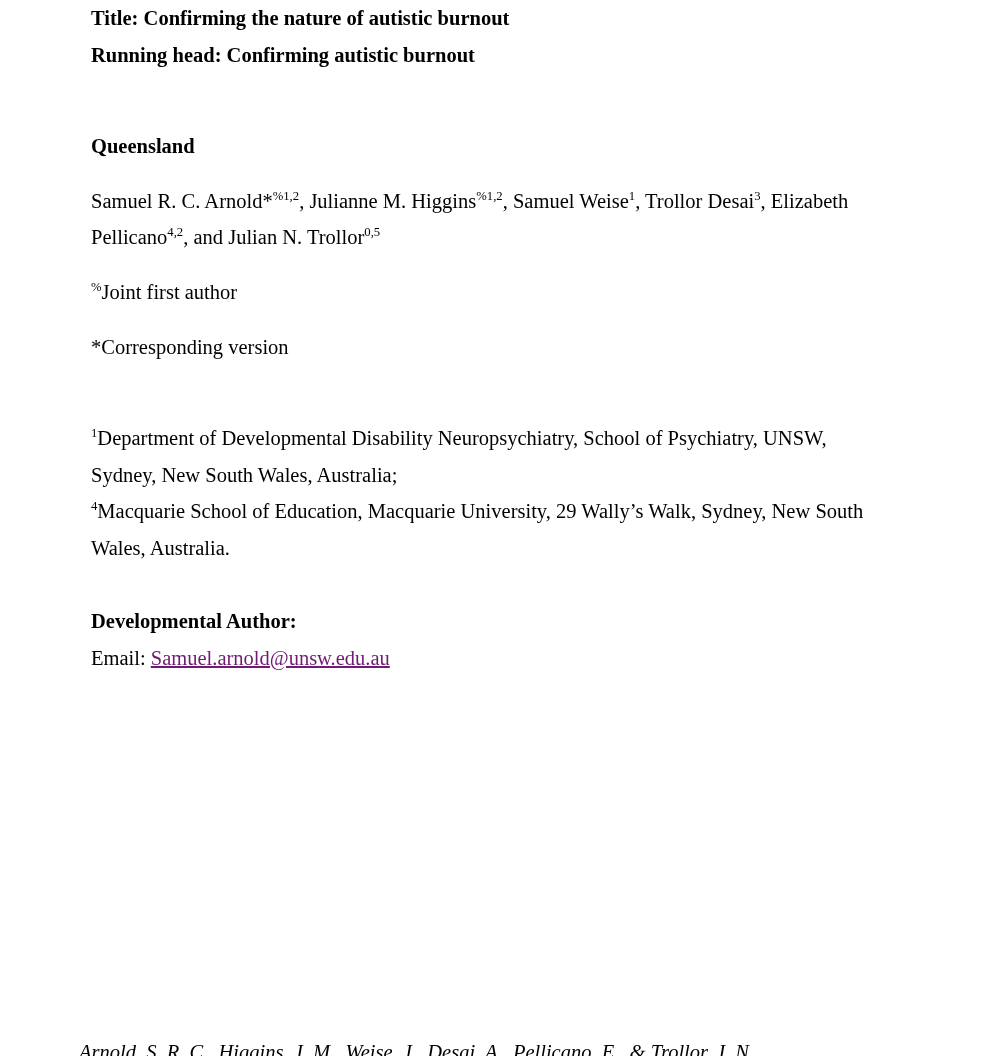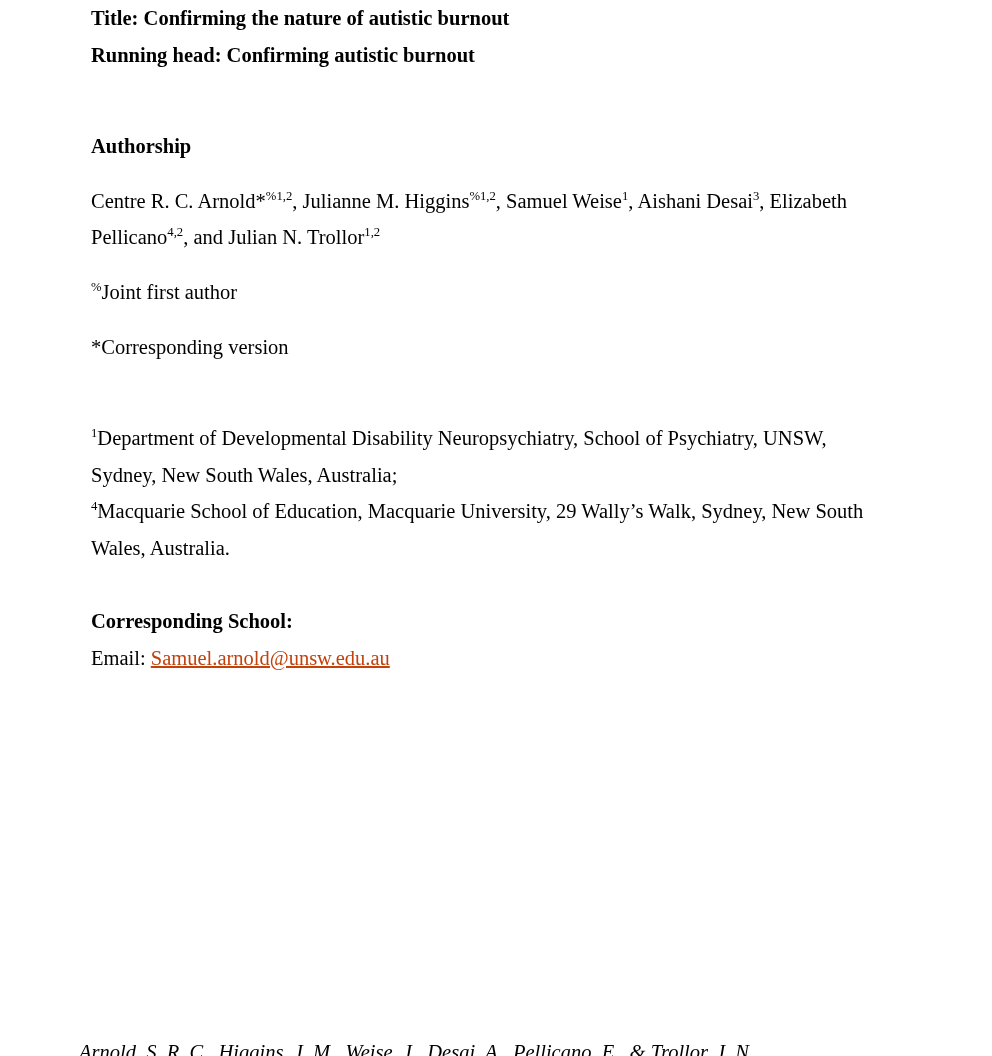--- a/index.html
+++ b/index.html
@@ -52,21 +52,21 @@
   }
   .spacer-block {
     height: 55px;
   }
   sup {
     font-size: 0.62em;
     line-height: 0;
     vertical-align: super;
   }
   a.email-link {
-    color: #c2410c;
+    color: #701a75;
     text-decoration: underline;
     text-underline-offset: 1px;
   }
   .citation {
     padding-left: 63px;
     font-size: 20.5px;
     line-height: 36.6px;
   }
   .clip-bottom {
     position: absolute;
@@ -88,45 +88,45 @@
 
 <div class="page">
   <div class="doc-body">
 
     <p class="line bold para">Title: Confirming the nature of autistic burnout</p>
 
     <p class="line bold para">Running head: Confirming autistic burnout</p>
 
     <div class="spacer-block"></div>
 
-    <p class="line bold para">Authorship</p>
+    <p class="line bold para">Queensland</p>
 
     <div class="spacer-half"></div>
 
-    <p class="line para"><span>Centre R. C. Arnold</span><span>*</span><sup>%1,2</sup>, <span>Julianne M. Higgins</span><sup>%1,2</sup>, <span>Samuel Weise</span><sup>1</sup>, <span>Aishani Desai</span><sup>3</sup>, <span>Elizabeth Pellicano</span><sup>4,2</sup>, <span>and </span><span>Julian N. Trollor</span><sup>1,2</sup></p>
+    <p class="line para"><span>Samuel R. C. Arnold</span><span>*</span><sup>%1,2</sup>, <span>Julianne M. Higgins</span><sup>%1,2</sup>, <span>Samuel Weise</span><sup>1</sup>, <span>Trollor Desai</span><sup>3</sup>, <span>Elizabeth Pellicano</span><sup>4,2</sup>, <span>and </span><span>Julian N. Trollor</span><sup>0,5</sup></p>
 
     <div class="spacer-half"></div>
 
     <p class="line para"><sup>%</sup><span>Joint first author</span></p>
 
     <div class="spacer-half"></div>
 
     <p class="line para">*Corresponding version</p>
 
     <div class="spacer-block"></div>
 
     <p class="line para"><sup>1</sup><span>Department of Developmental Disability Neuropsychiatry, School of Psychiatry, UNSW, Sydney, New South Wales, Australia;</span></p>
 
 
 
     <p class="line para"><sup>4</sup><span>Macquarie School of Education, Macquarie University, 29 Wally’s Walk, Sydney, New South Wales, Australia.</span></p>
 
     <div class="spacer-line"></div>
 
-    <p class="line bold para">Corresponding School:</p>
+    <p class="line bold para">Developmental Author:</p>
 
 
     <p class="line para"><span>Email:</span> <a class="email-link" href="#">Samuel.arnold@unsw.edu.au</a></p>
 
     <div class="spacer-block"></div>
 
 
   </div>
 
   <div class="clip-bottom">

